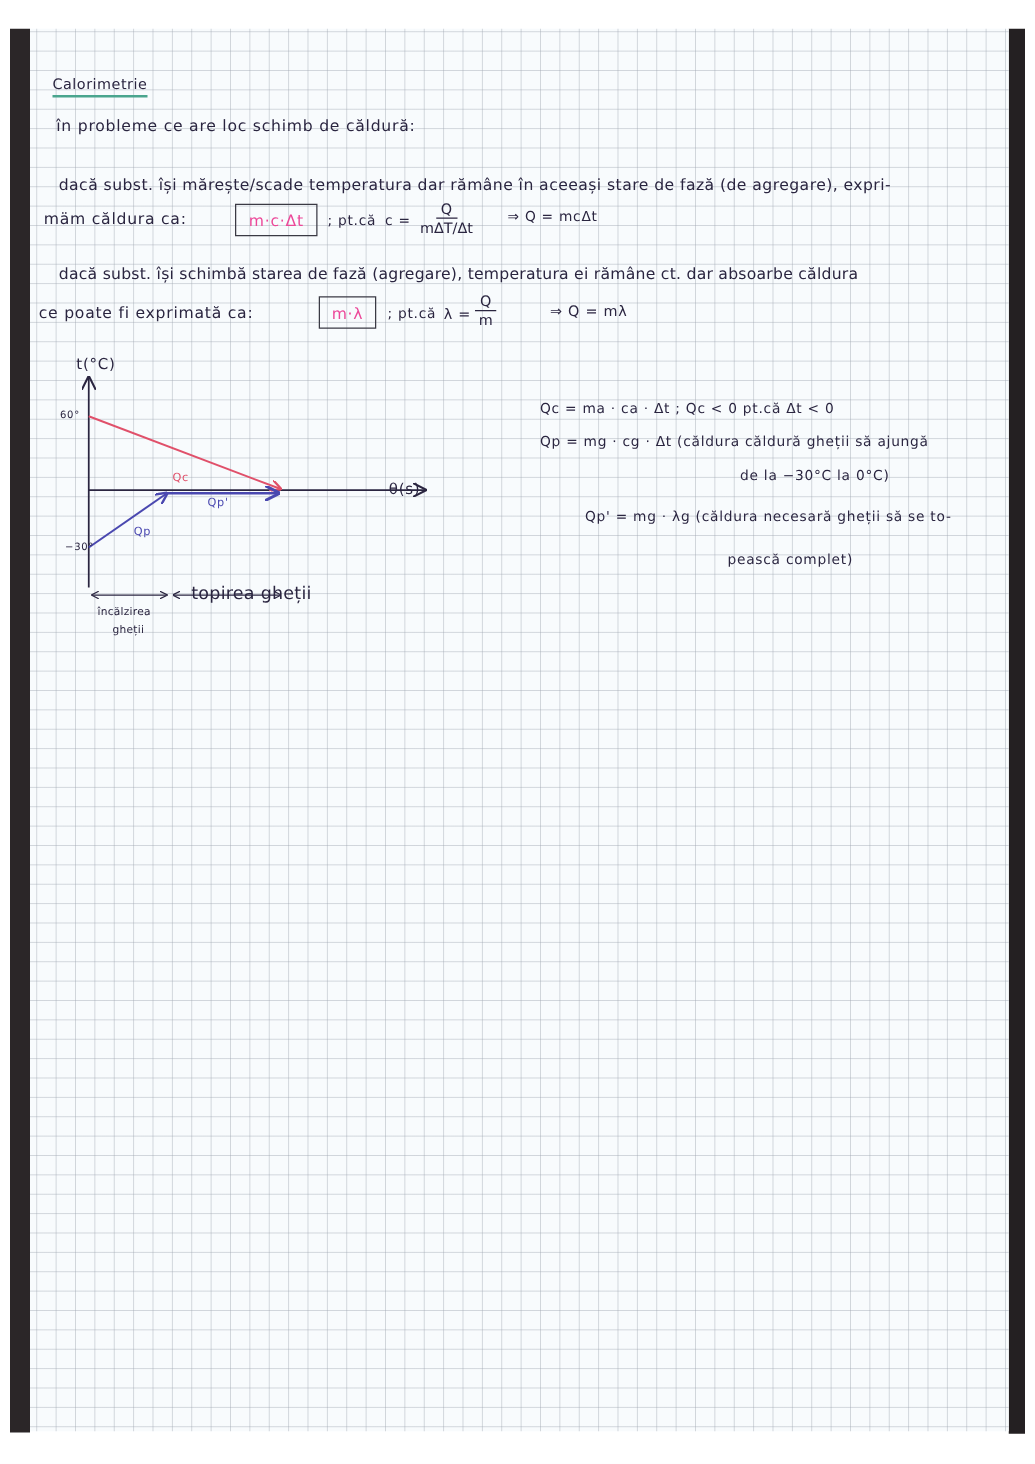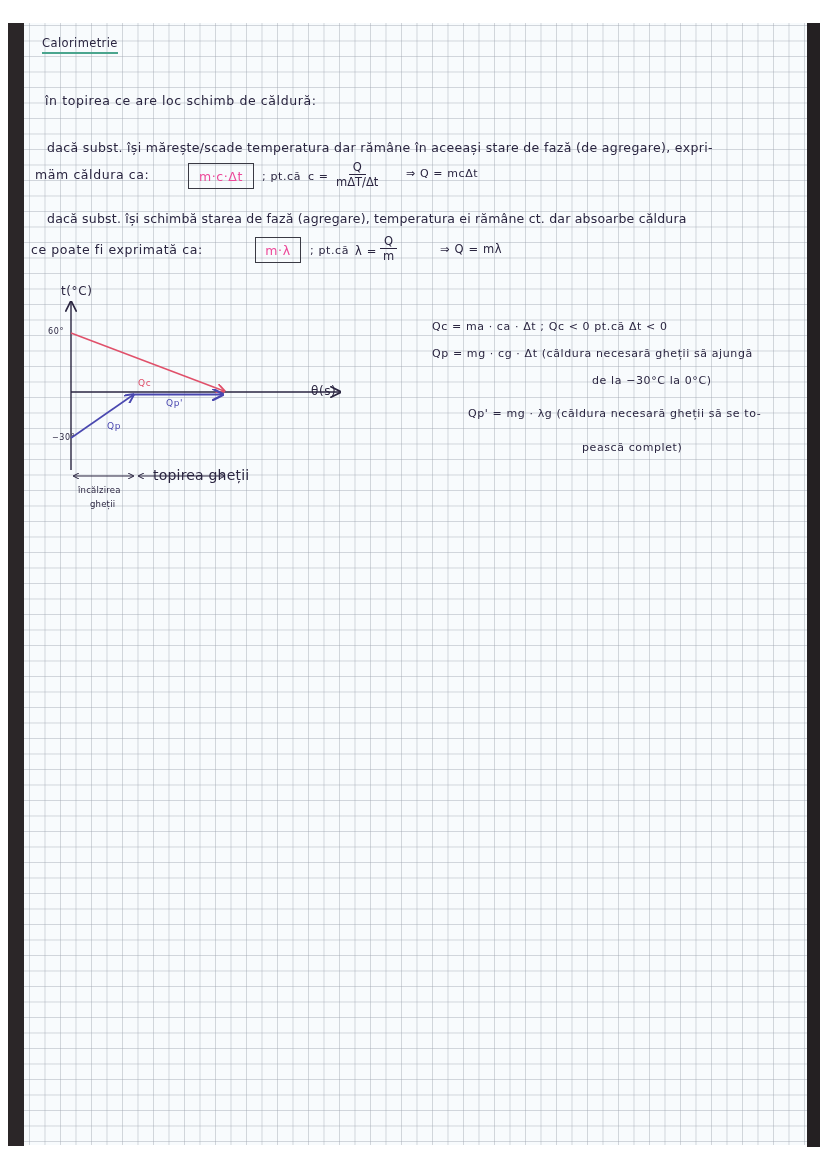--- a/index.html
+++ b/index.html
@@ -48,23 +48,23 @@
   svg.chart { position: absolute; left: 0; top: 0; }
   .small { font-size: 10px; }
 </style>
 </head>
 <body>
 
 <div class="edge-left"></div>
 <div class="edge-right"></div>
 <div class="paper"></div>
 
-<div class="hw title" style="left:42px; top:36px;">Calorimetrie</div>
+<div class="hw title" style="left:42px; top:60px;">Calorimetrie</div>
 
-<div class="hw" style="left:45px; top:93px;">în topirea ce are loc schimb de căldură:</div>
+<div class="hw" style="left:45px; top:93px;">în probleme ce are loc schimb de căldură:</div>
 
 <div class="hw" style="left:47px; top:140px; letter-spacing:0.35px;">dacă subst. își mărește/scade temperatura dar rămâne în aceeași stare de fază (de agregare), expri-</div>
 <div class="hw" style="left:35px; top:167px;">mäm căldura ca:</div>
 <div class="box" style="left:188px; top:163px; width:64px; height:24px;">m·c·Δt</div>
 <div class="hw" style="left:262px; top:170px; font-size:11px;">; pt.că</div>
 <div class="hw" style="left:308px; top:170px; font-size:11px;">c =</div>
 <div class="frac" style="left:336px; top:160px;">
   <span class="num">Q</span>
   <span class="den">mΔT/Δt</span>
 </div>
@@ -117,16 +117,16 @@
 <div class="hw small" style="left:48px; top:327px; font-size:8px;">60°</div>
 <div class="hw small" style="left:52px; top:433px; font-size:8px;">−30°</div>
 <div class="hw small" style="left:138px; top:344px; font-size:9px; color:#e0506a;margin-top:34px;">Qc</div>
 <div class="hw small" style="left:107px; top:421px; font-size:9px; color:#4a48b0;">Qp</div>
 <div class="hw small" style="left:166px; top:398px; font-size:9px; color:#4a48b0;">Qp'</div>
 <div class="hw small" style="left:78px; top:485px; font-size:8.5px; letter-spacing:0.2px;">încălzirea</div>
 <div class="hw small" style="left:90px; top:499px; font-size:8.5px; letter-spacing:0.2px;">gheții</div>
 <div class="hw small" style="left:153px; top:467px; font-size:14px; letter-spacing:0.2px;">topirea gheții</div>
 
 <div class="hw" style="left:432px; top:320px; font-size:11px;">Qc = ma · ca · Δt   ;  Qc &lt; 0  pt.că  Δt &lt; 0</div>
-<div class="hw" style="left:432px; top:347px; font-size:11px;">Qp = mg · cg · Δt  (căldura necesară gheții să ajungă</div>
+<div class="hw" style="left:432px; top:347px; font-size:11px;">Qp = mg · cg · Δt  (căldura căldură gheții să ajungă</div>
 <div class="hw" style="left:592px; top:374px; font-size:11px;">de la −30°C la 0°C)</div>
 <div class="hw" style="left:432px; top:407px; font-size:11px;margin-left:36px;">Qp' = mg · λg  (căldura necesară gheții să se to-</div>
 <div class="hw" style="left:582px; top:441px; font-size:11px;">pească complet)</div>
 
 </body></html>

